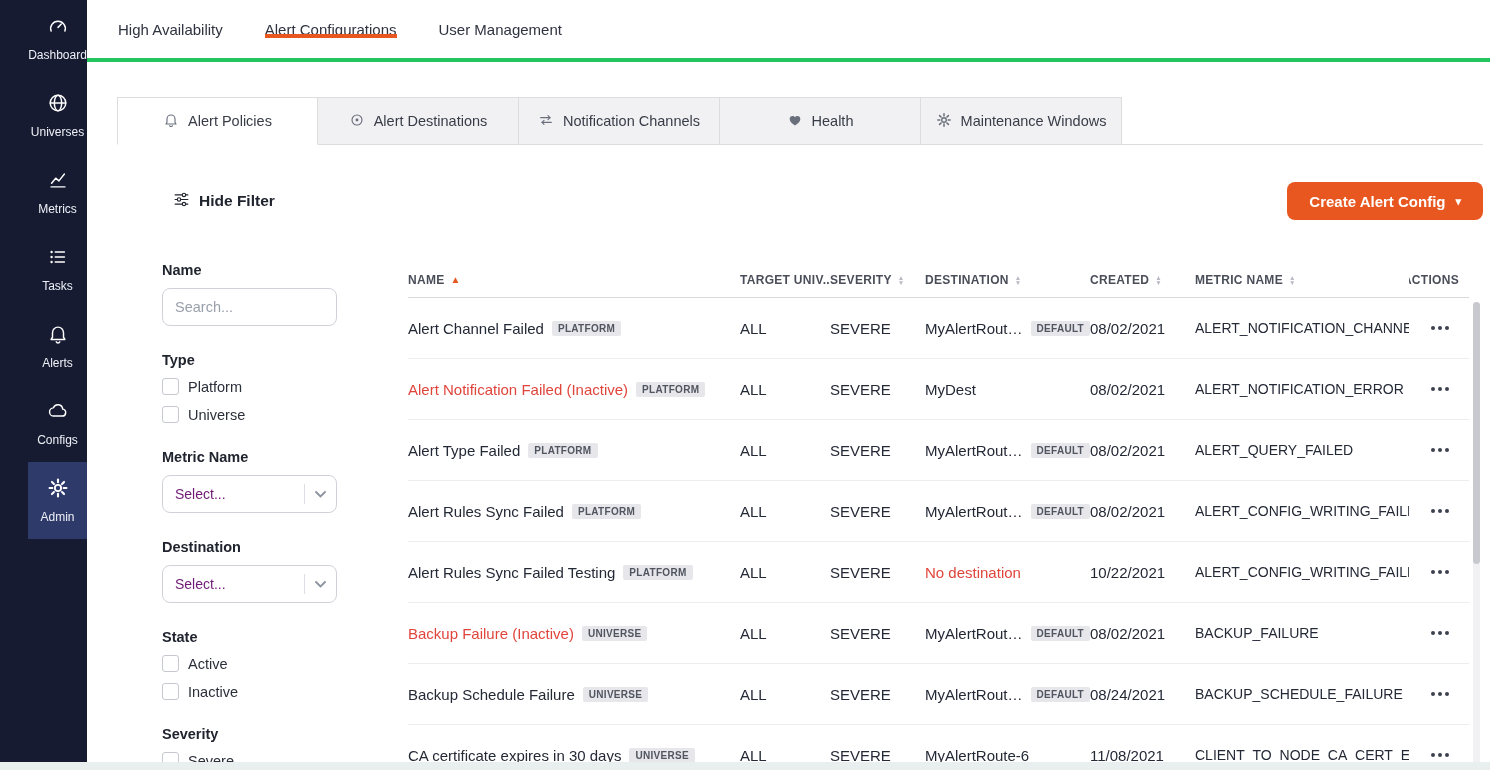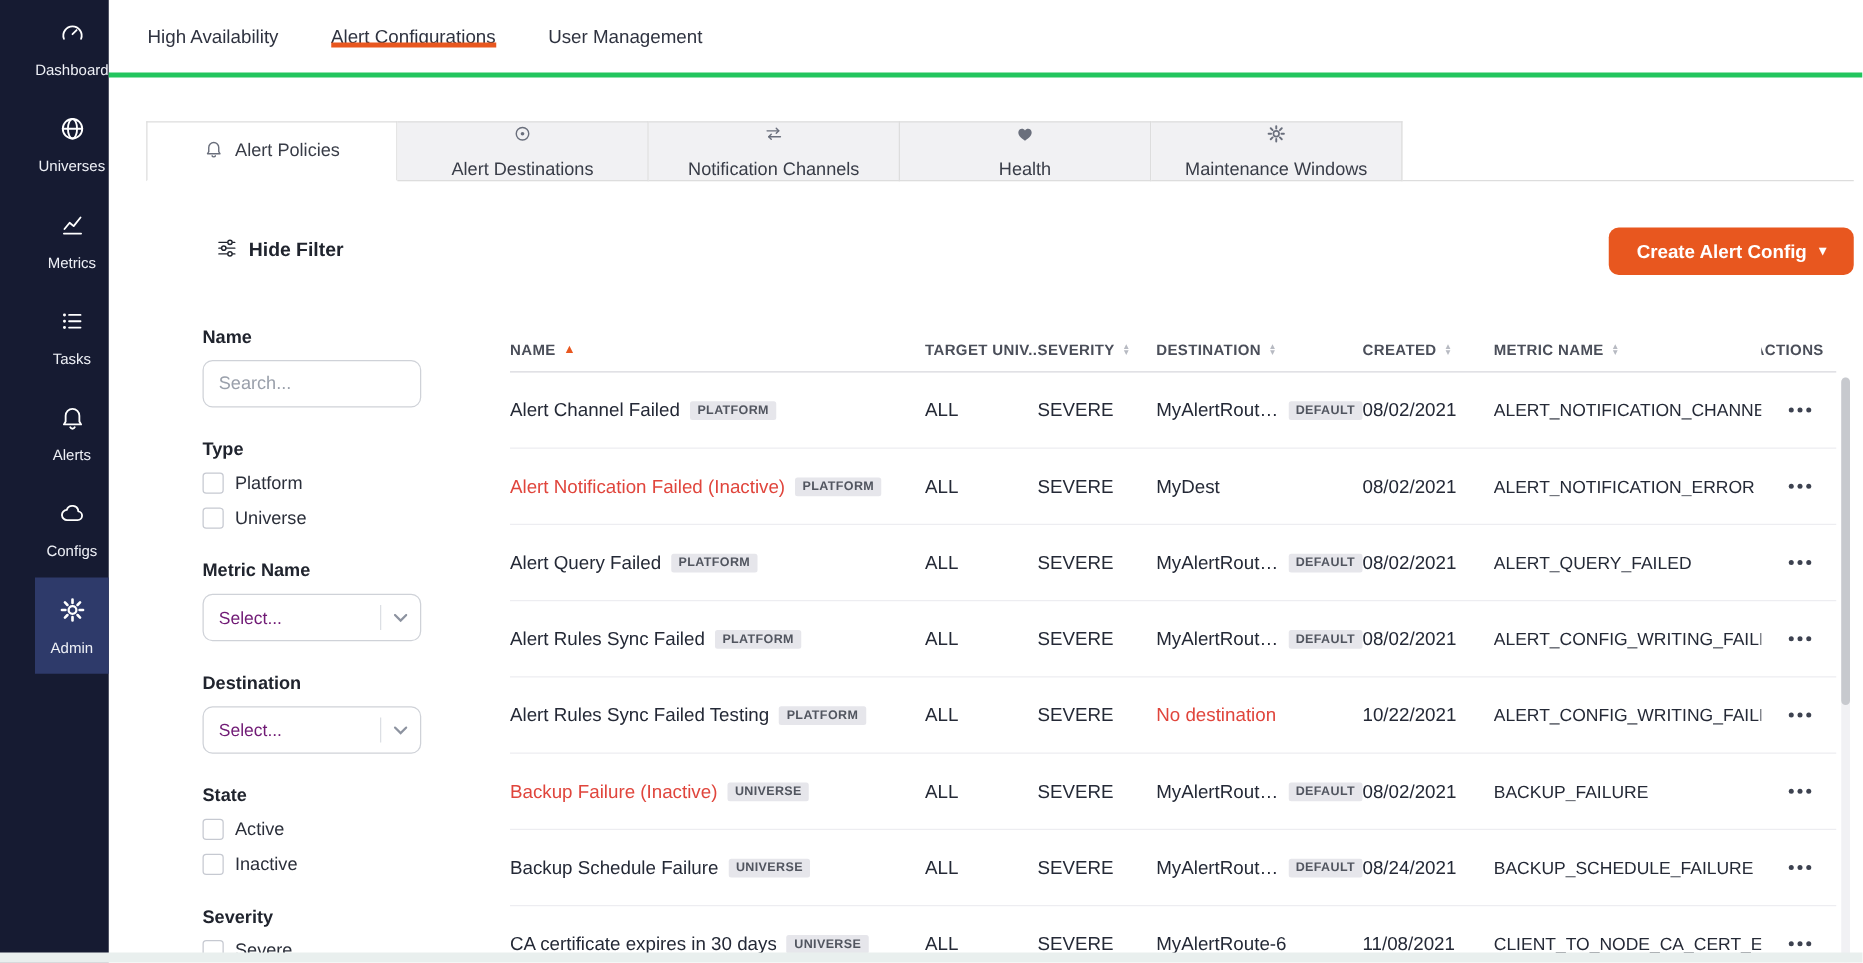--- a/index.html
+++ b/index.html
@@ -24,21 +24,21 @@
   .topnav{height:62px;border-bottom:4px solid #22c55e;display:flex;align-items:center;padding-left:10px;flex-shrink:0;}
   .top-tab{position:relative;display:flex;align-items:center;padding:0 21px;font-size:15px;color:#2f3340;cursor:pointer;}
   .top-tab.active::after{content:"";position:absolute;left:21px;right:21px;bottom:0;height:4px;background:var(--accent);}
 
   .content{flex:1;padding:35px 7px 0 30px;min-width:0;}
 
   
   .subtabs{display:flex;height:48px;}
   .subtab{width:201px;display:flex;align-items:center;justify-content:center;gap:9px;font-size:14.5px;
           color:#383c47;background:#f1f1f3;border:1px solid #ddd;cursor:pointer;}
-  .subtab + .subtab{border-left:none;flex-direction:column;}
+  .subtab + .subtab{border-left:none;}
   .subtab.active{background:#fff;border-bottom-color:#fff;}
   .subtab svg{width:16px;height:16px;stroke:#6a6f7c;fill:none;stroke-width:1.7;stroke-linecap:round;stroke-linejoin:round;flex-shrink:0;}
   .subtab svg.filled{fill:#6a6f7c;stroke:none;}
   .subtab-filler{flex:1;border-bottom:1px solid #ddd;}
 
   
   .toolbar{display:flex;justify-content:space-between;align-items:center;margin-top:37px;}
   .hide-filter{display:flex;gap:9px;align-items:center;font-weight:700;font-size:15.5px;color:#20242e;
                margin-left:50px;cursor:pointer;background:none;border:none;font-family:inherit;}
   .hide-filter svg{width:17px;height:17px;stroke:#20242e;fill:#fff;stroke-width:1.6;stroke-linecap:round;}
@@ -401,21 +401,21 @@
       <button class="ellipsis-btn">
         <span class="dot"></span>
                     <span class="dot"></span>
                     <span class="dot"></span>
       </button>
     </div>
   </div>
 
   <div class="trow">
     <div class="col-name">
-      <span class="cell-text">Alert Query Failed</span>
+      <span class="cell-text">Alert Type Failed</span>
       <span class="badge">PLATFORM</span>
     </div>
     <div>ALL</div>
     <div>SEVERE</div>
     <div class="col-dest">
       <span class="cell-text">MyAlertRoute-5</span>
       <span class="badge">DEFAULT</span>
     </div>
     <div>08/02/2021</div>
     <div class="col-metric">ALERT_QUERY_FAILED</div>

